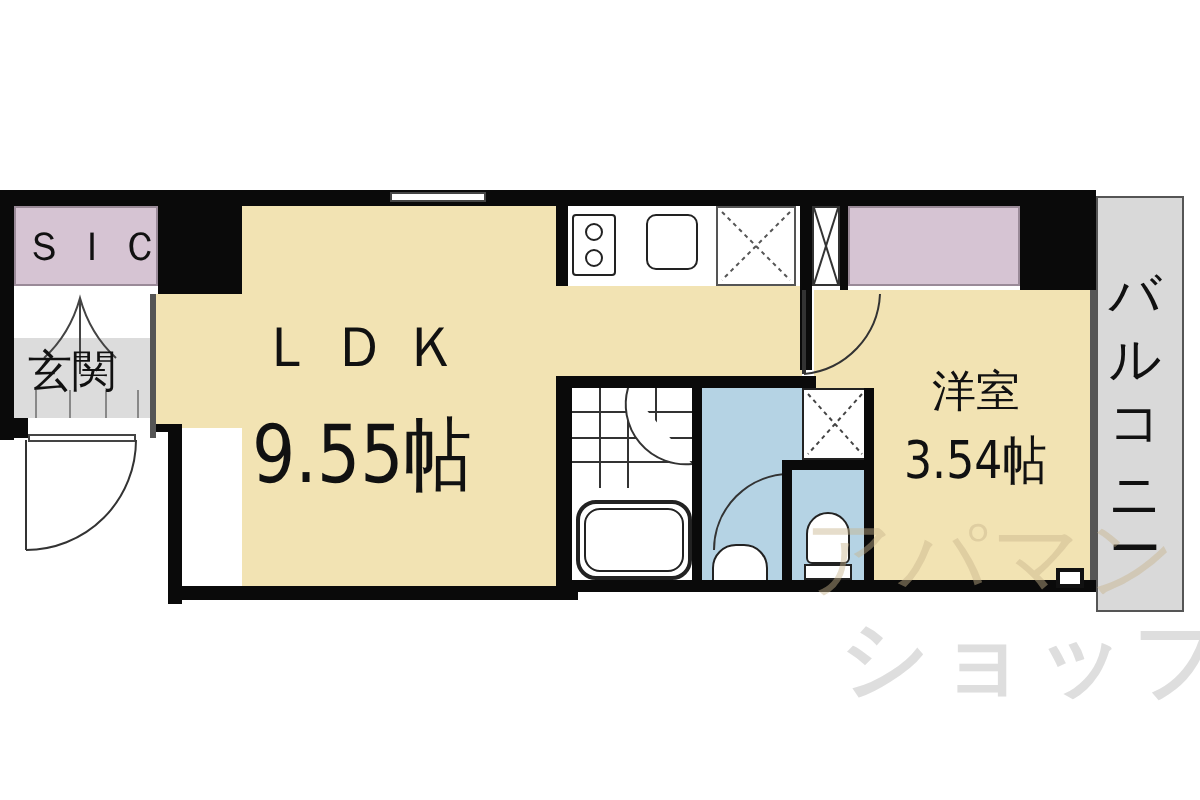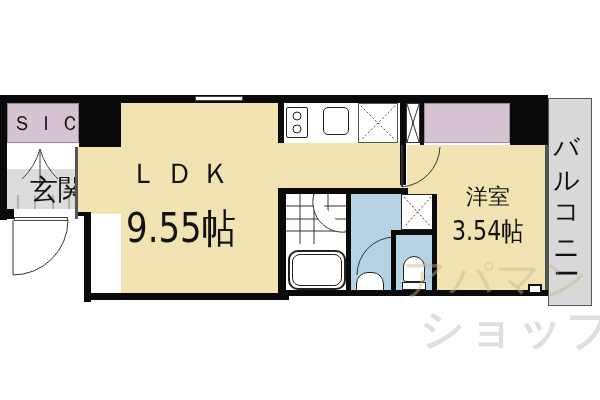--- a/index.html
+++ b/index.html
@@ -46,21 +46,21 @@
   <svg style="left:7px;top:195px;" width="68" height="14">
     <line x1="11" y1="0" x2="11" y2="14" stroke="#888" stroke-width="1"></line>
     <line x1="28" y1="0" x2="28" y2="14" stroke="#888" stroke-width="1"></line>
     <line x1="46" y1="0" x2="46" y2="14" stroke="#888" stroke-width="1"></line>
     <line x1="62" y1="0" x2="62" y2="14" stroke="#888" stroke-width="1"></line>
   </svg>
   <svg style="left:20px;top:147px;" width="40" height="40">
     <path d="M2 32 Q15 20 20 2 Q25 20 38 32" fill="none" stroke="#444" stroke-width="1"></path>
     <line x1="20" y1="2" x2="20" y2="40" stroke="#444" stroke-width="1"></line>
   </svg>
-  <div class="label lbl-small" style="left:30px;top:176px;font-size:28px;">玄関</div>
+  <div class="label lbl-small" style="left:14px;top:176px;font-size:22px;">玄関</div>
   <div class="wall" style="left:0;top:209px;width:14px;height:10px;"></div>
   <div class="abs" style="left:14px;top:217px;width:54px;height:4px;background:#fff;border:1px solid #444;box-sizing:border-box;"></div>
 
   <svg style="left:13px;top:220px;" width="60" height="60">
     <line x1="0" y1="0" x2="0" y2="55" stroke="#333" stroke-width="1"></line>
     <path d="M0 55 A55 55 0 0 0 55 0" fill="none" stroke="#333" stroke-width="1"></path>
   </svg>
 
   <div class="wall" style="left:75px;top:147px;width:3px;height:72px;background:#555;"></div>
 

